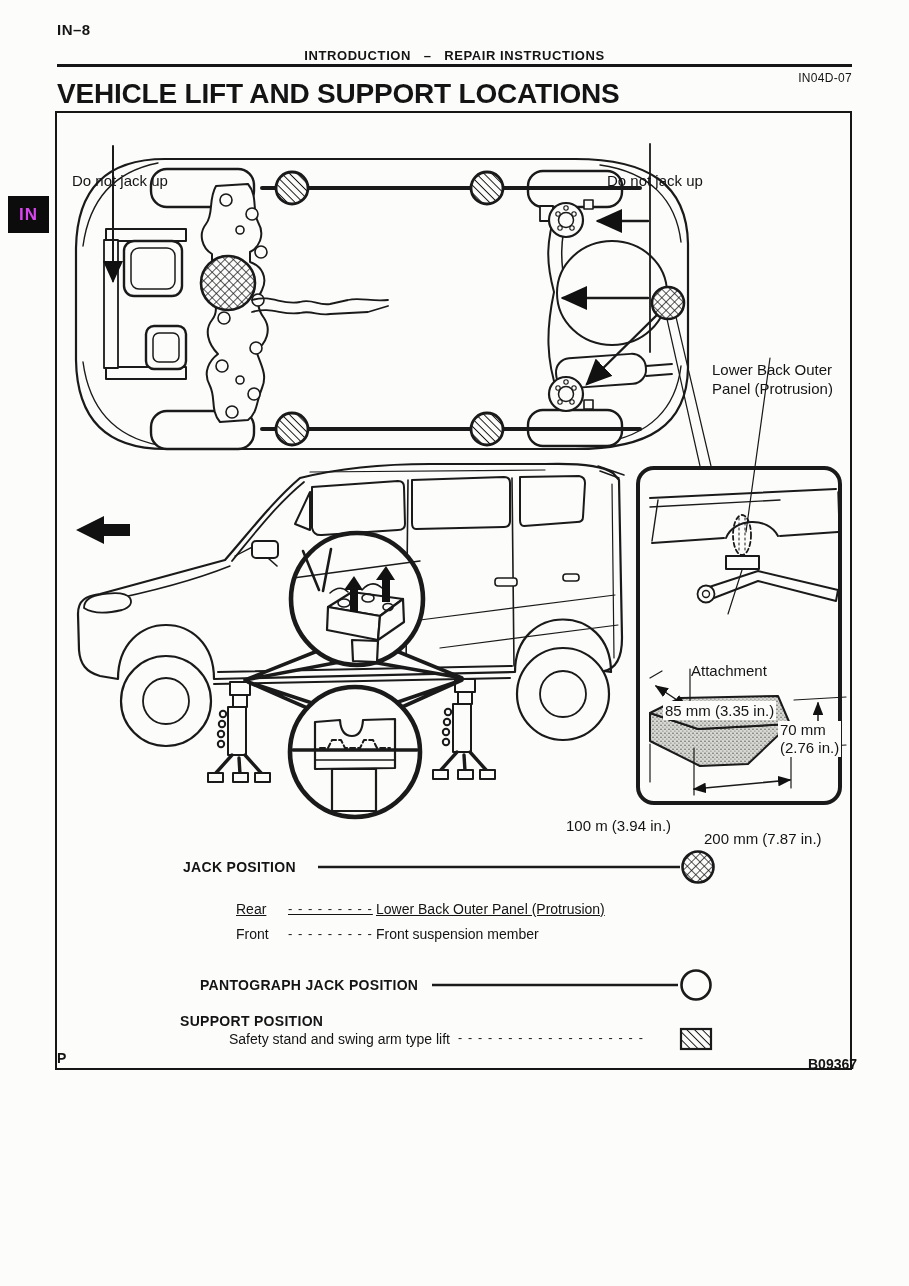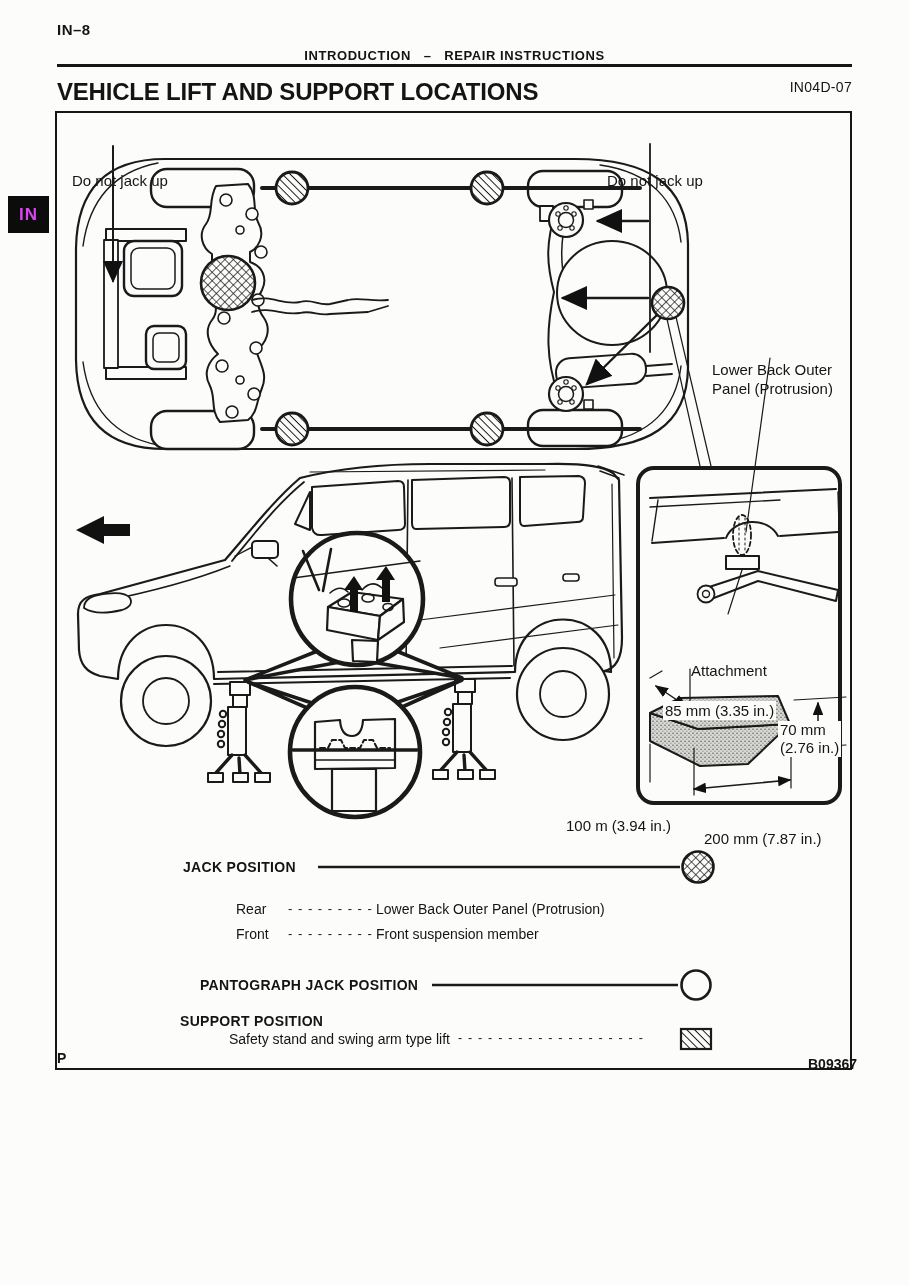--- a/index.html
+++ b/index.html
@@ -5,22 +5,22 @@
   html,body{margin:0;padding:0;background:#e8e8e6;}
   .page{position:relative;width:909px;height:1286px;background:#fcfcfb;overflow:hidden;
         font-family:"Liberation Sans","DejaVu Sans",sans-serif;color:#141414;}
   .abs{position:absolute;}
   svg.art{position:absolute;left:0;top:0;pointer-events:none;}
   .pageno{left:57px;top:21px;font-size:15px;font-weight:bold;letter-spacing:.5px;}
   .hdrwrap{left:0;top:46px;width:909px;text-align:center;}
   .hdrwrap span{display:inline-block;font-size:13px;font-weight:bold;letter-spacing:.6px;
         border-bottom:1.5px solid #141414;padding:0 8px 1px 8px;white-space:pre;}
   .rule{left:57px;top:64px;width:795px;height:3px;background:#161616;}
-  .doccode{right:57px;top:79px;font-size:14px;letter-spacing:.3px;}
-  .title{left:57px;top:78px;font-size:24px;font-weight:bold;letter-spacing:-.2px;margin:0;}
+  .doccode{right:57px;top:71px;font-size:12px;letter-spacing:.3px;}
+  .title{left:57px;top:78px;font-size:28px;font-weight:bold;letter-spacing:-.2px;margin:0;}
   .intab{left:8px;top:196px;width:41px;height:37px;background:#0c0c0c;color:#d946ef;
         font-size:17px;font-weight:bold;text-align:center;line-height:37px;letter-spacing:1px;}
   .mainbox{left:55px;top:111px;width:797px;height:959px;border:2.5px solid #161616;box-sizing:border-box;}
   .lbl{font-size:15px;line-height:19px;margin-top:44px;}
   .pre{white-space:pre-line;}
   .wbg{background:#fcfcfb;padding:0 2px;}
   .lg-head{font-size:14px;font-weight:bold;letter-spacing:.3px;}
   .lg-row{display:flex;font-size:14px;}
   .lg-row .c1{width:52px;}
   .lg-row .c2{width:88px;font-size:13px;letter-spacing:1px;white-space:pre;}
@@ -330,21 +330,21 @@
 (2.76 in.)</div>
   <div class="abs lbl wbg" style="left:564px;top:772px;">100 m (3.94 in.)</div>
   <div class="abs lbl wbg" style="left:702px;top:785px;">200 mm (7.87 in.)</div>
 
   <div class="abs lg-head" style="left:183px;top:859px;">JACK POSITION</div>
   <div class="abs lg-row" style="left:236px;top:926px;">
     <span class="c1">Front</span>
     <span class="c2">- - - - - - - - -</span>
     <span class="c3">Front suspension member</span>
   </div>
-  <div class="abs lg-row" style="left:236px;top:901px;">
+  <div class="abs lg-row" style="left:236px;top:901px;text-decoration:underline;">
     <span class="c1">Rear</span>
     <span class="c2">- - - - - - - - -</span>
     <span class="c3">Lower Back Outer Panel (Protrusion)</span>
   </div>
   <div class="abs lg-head" style="left:180px;top:977px;padding-left:20px;">PANTOGRAPH JACK POSITION</div>
   <div class="abs lg-head" style="left:180px;top:1013px;">SUPPORT POSITION</div>
   <div class="abs sup-row" style="left:229px;top:1031px;">
     <span>Safety stand and swing arm type lift</span>
     <span class="dash">- - - - - - - - - - - - - - - - - - -</span>
   </div>

